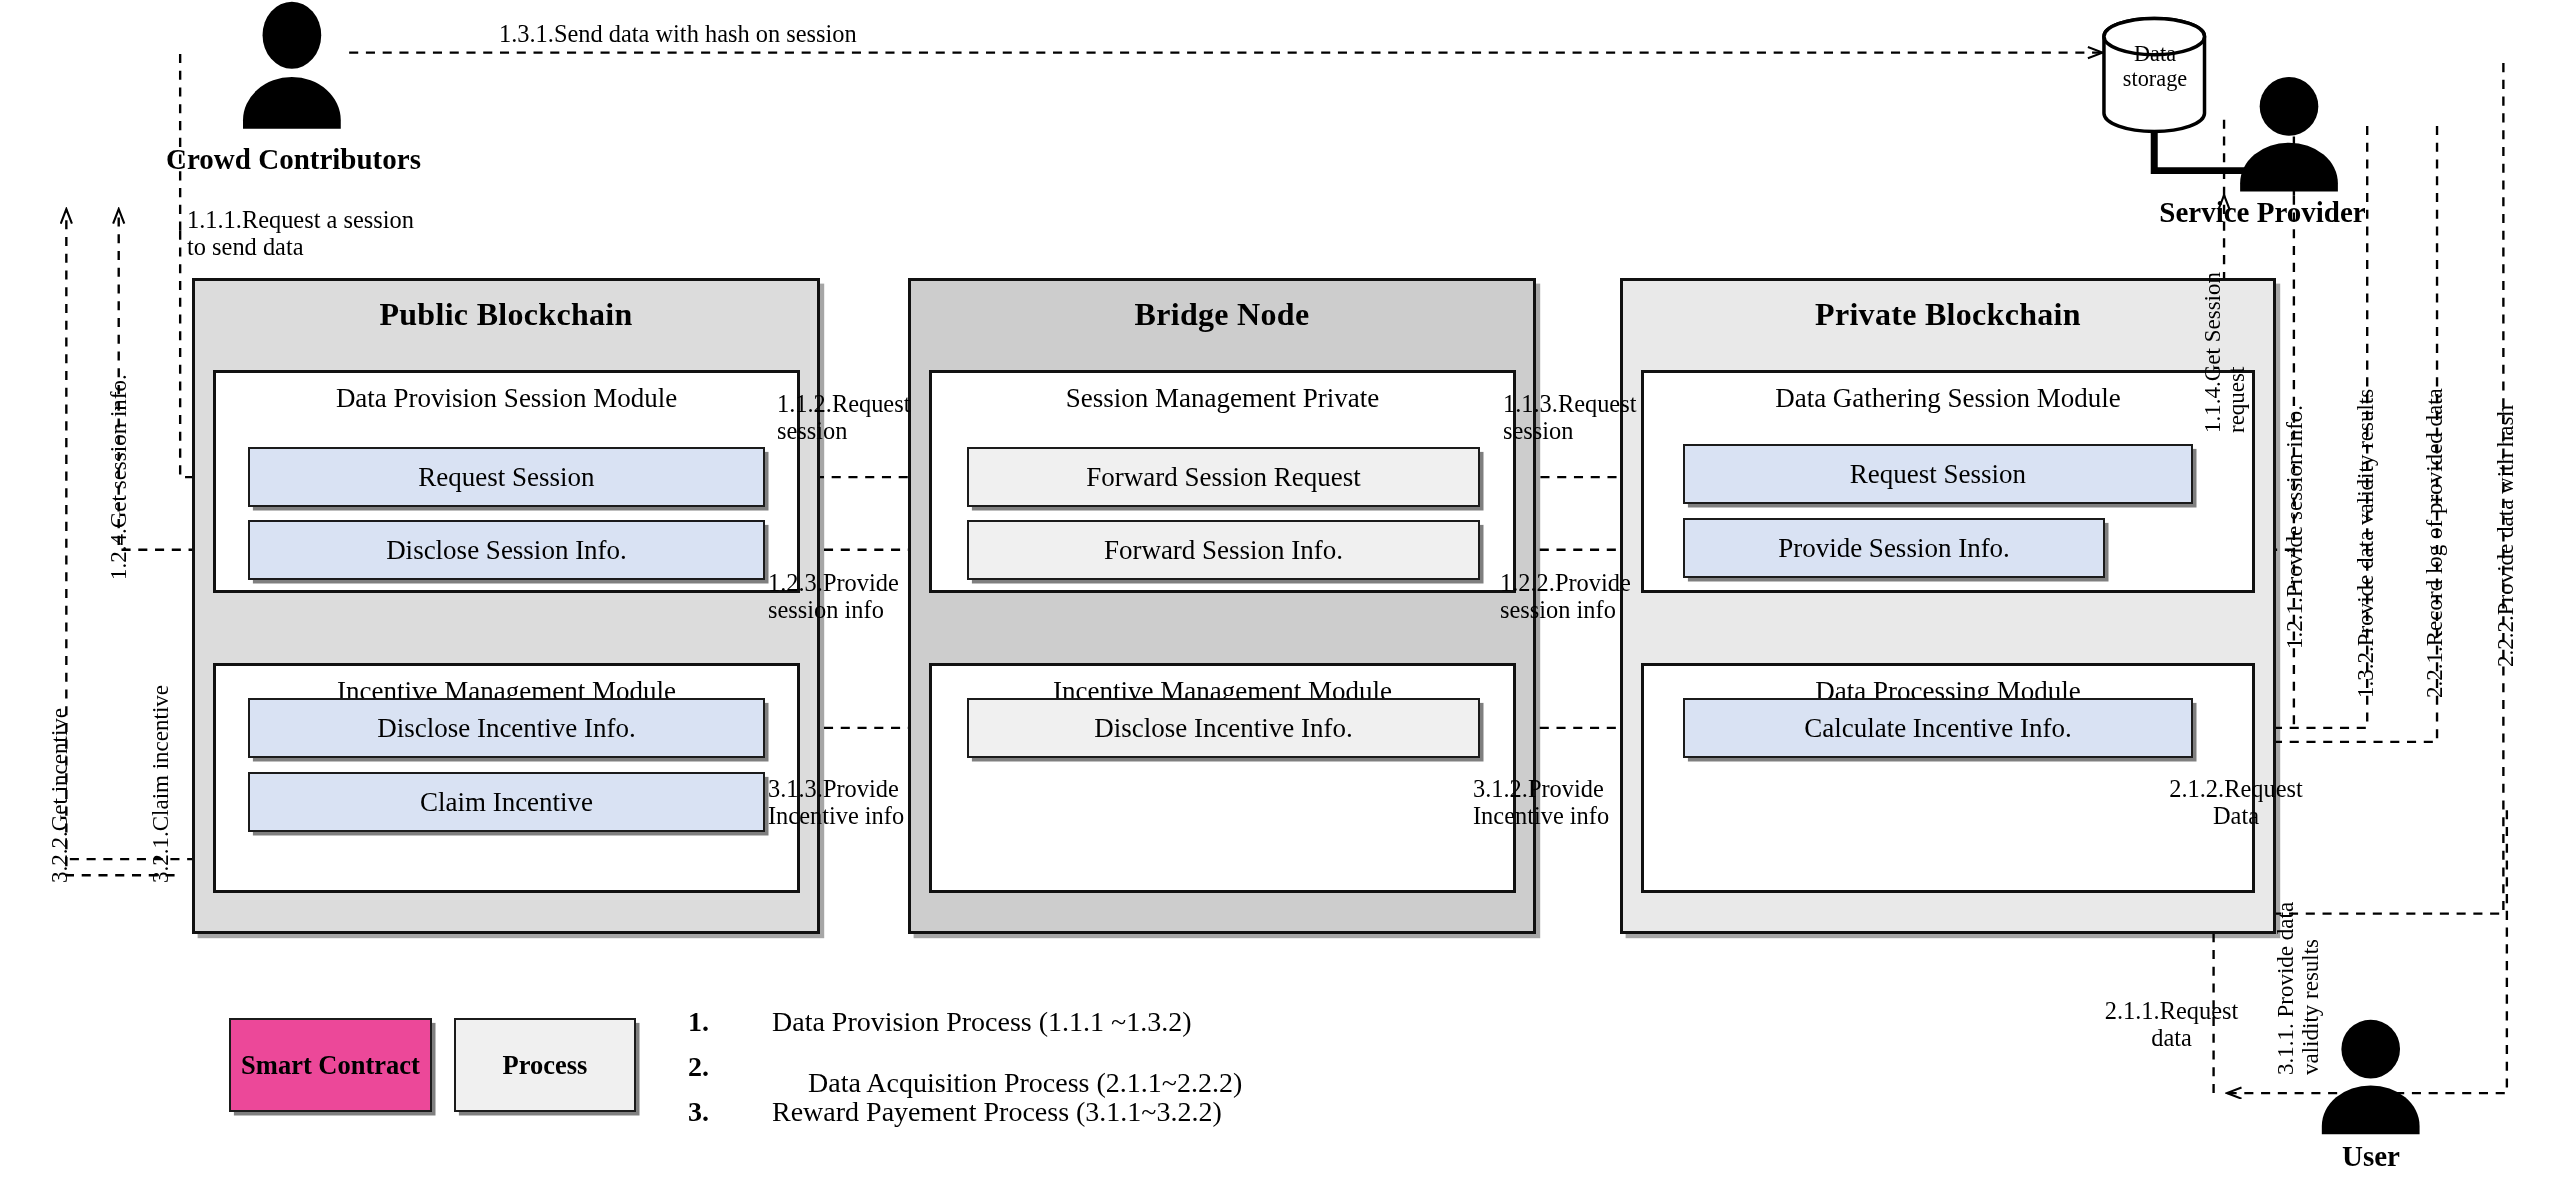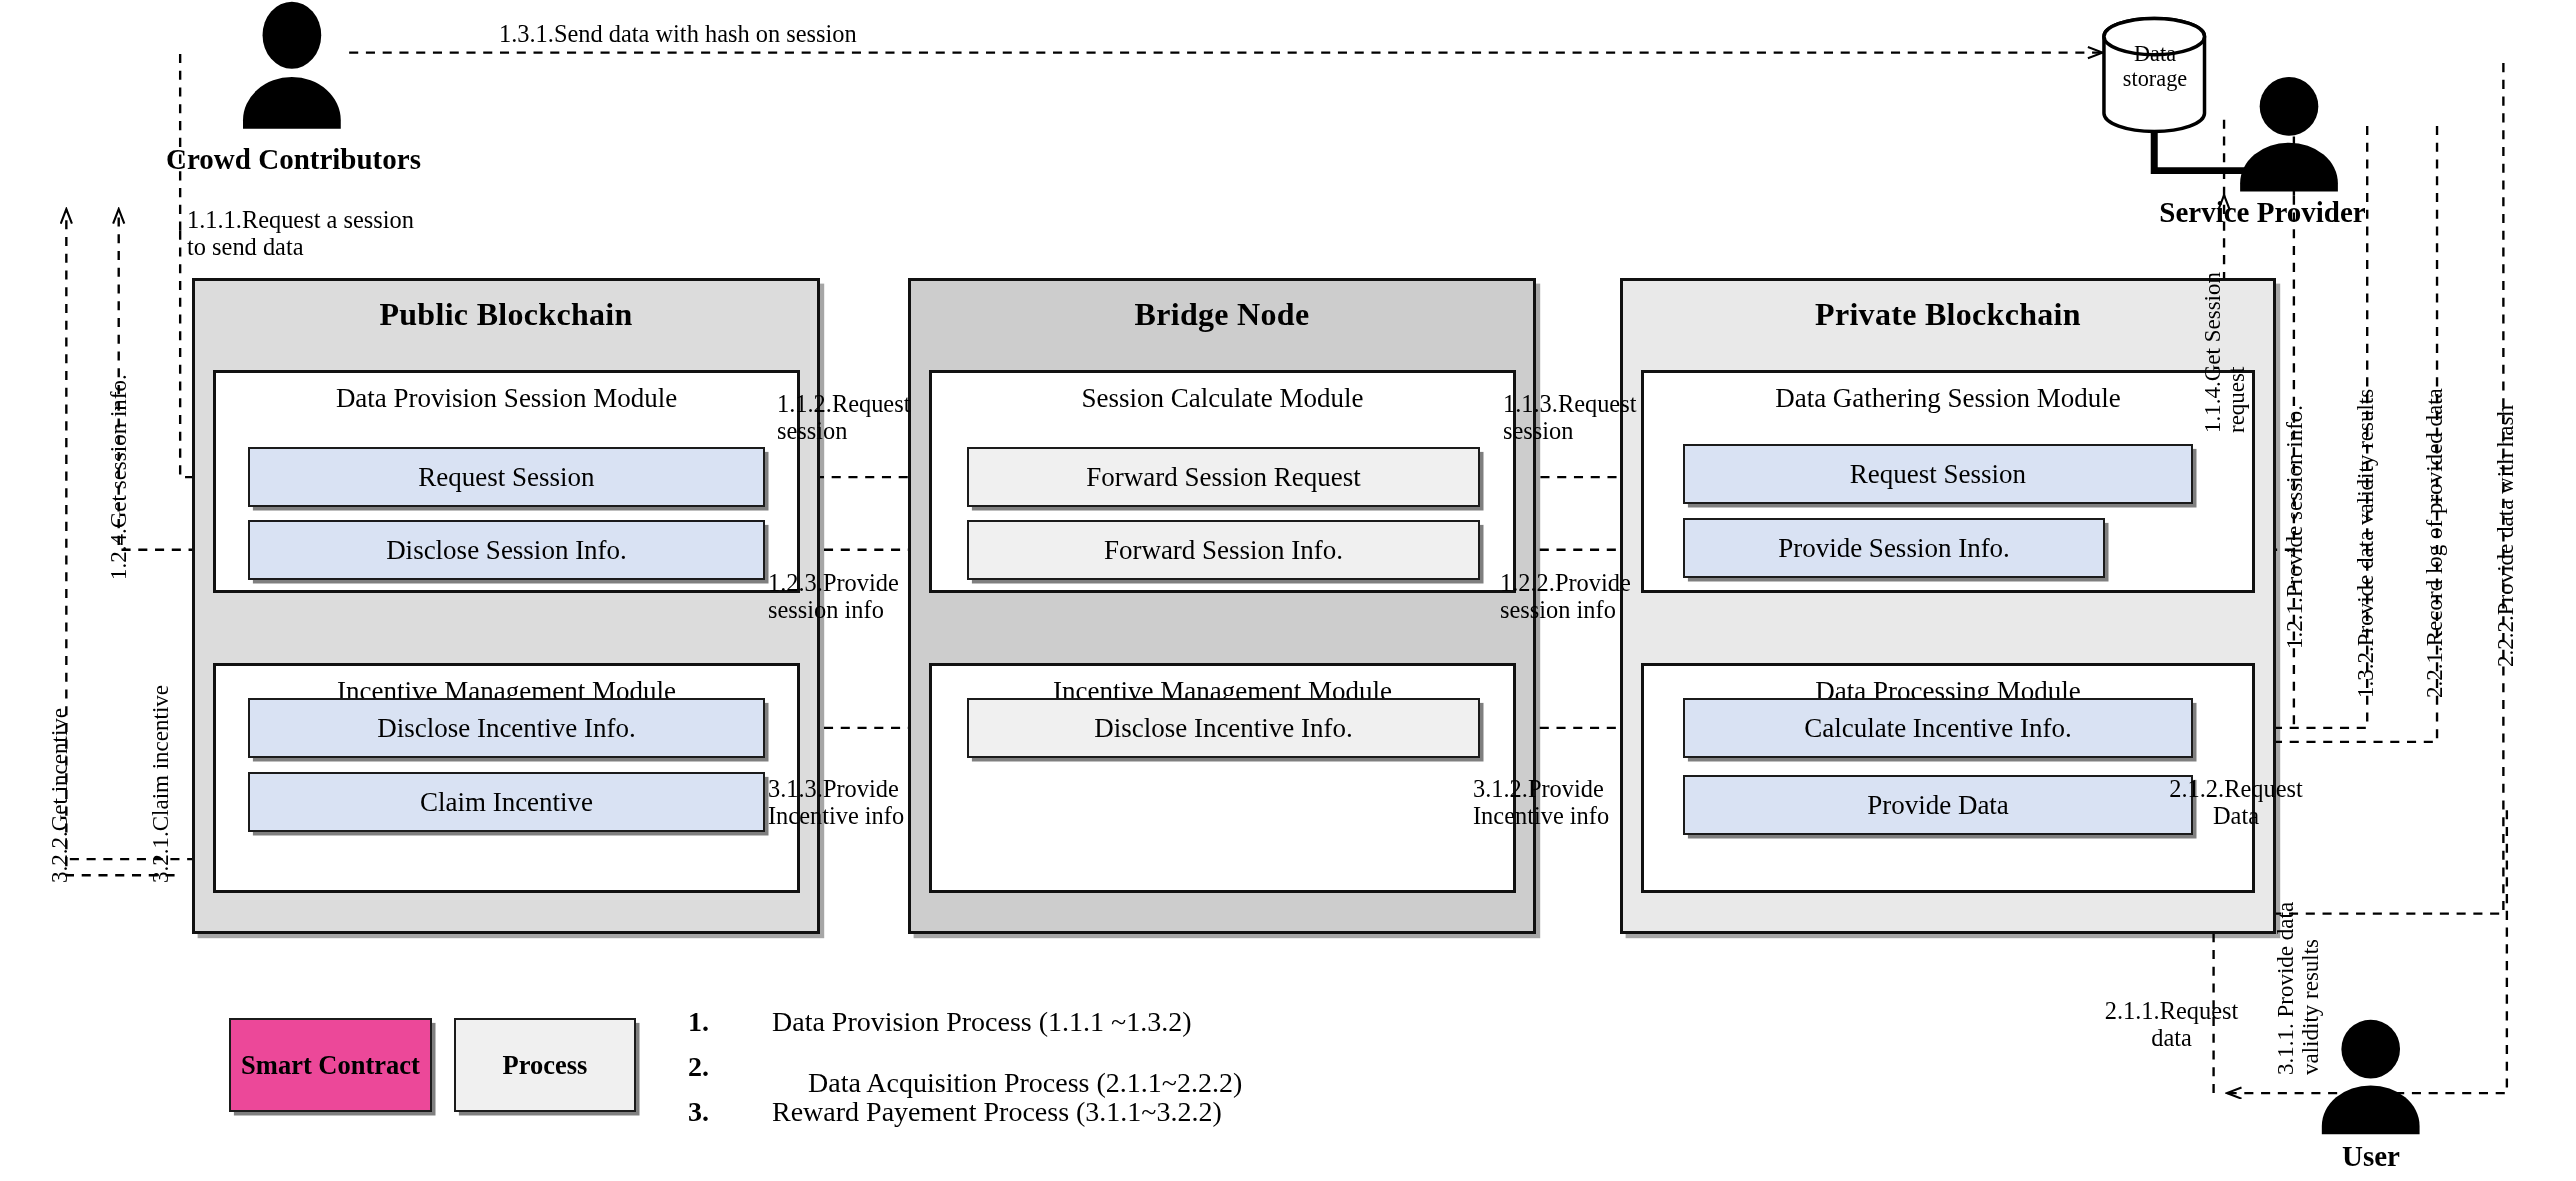--- a/index.html
+++ b/index.html
@@ -147,21 +147,21 @@
     <div class="module-title">Incentive Management Module</div>
   </div>
   <div class="abox sc" style="left:248px;top:698px;width:517px;height:60px;">Disclose Incentive Info.</div>
   <div class="abox sc" style="left:248px;top:772px;width:517px;height:60px;">Claim Incentive</div>
 
   <div class="chain bridge" style="left:908px;top:278px;width:628px;height:656px;">
     <div class="chain-title">Bridge Node</div>
   </div>
 
   <div class="module" style="left:929px;top:370px;width:587px;height:223px;">
-    <div class="module-title">Session Calculate Module</div>
+    <div class="module-title">Session Management Private</div>
   </div>
   <div class="abox pr" style="left:967px;top:447px;width:513px;height:60px;">Forward Session Request</div>
   <div class="abox pr" style="left:967px;top:520px;width:513px;height:60px;">Forward Session Info.</div>
 
   <div class="module" style="left:929px;top:663px;width:587px;height:230px;">
     <div class="module-title">Incentive Management Module</div>
   </div>
   <div class="abox pr" style="left:967px;top:698px;width:513px;height:60px;">Disclose Incentive Info.</div>
 
   <div class="chain private" style="left:1620px;top:278px;width:656px;height:656px;">
@@ -171,21 +171,20 @@
   <div class="module" style="left:1641px;top:370px;width:614px;height:223px;">
     <div class="module-title">Data Gathering Session Module</div>
   </div>
   <div class="abox sc" style="left:1683px;top:444px;width:510px;height:60px;">Request Session</div>
   <div class="abox sc" style="left:1683px;top:518px;width:422px;height:60px;">Provide Session Info.</div>
 
   <div class="module" style="left:1641px;top:663px;width:614px;height:230px;">
     <div class="module-title">Data Processing Module</div>
   </div>
   <div class="abox sc" style="left:1683px;top:698px;width:510px;height:60px;">Calculate Incentive Info.</div>
-  <div class="abox sc" style="left:1683px;top:775px;width:510px;height:60px;">Provide Data</div>
 
   <div class="lbl" style="left:499px;top:19.6px;">1.3.1.Send data with hash on session</div>
   <div class="lbl" style="left:187px;top:206px;">1.1.1.Request a session
 to send data</div>
   <div class="lbl" style="left:777px;top:390px;">1.1.2.Request
 session</div>
   <div class="lbl" style="left:1503px;top:390px;">1.1.3.Request
 session</div>
   <div class="lbl" style="left:768px;top:569px;">1.2.3.Provide
 session info</div>

